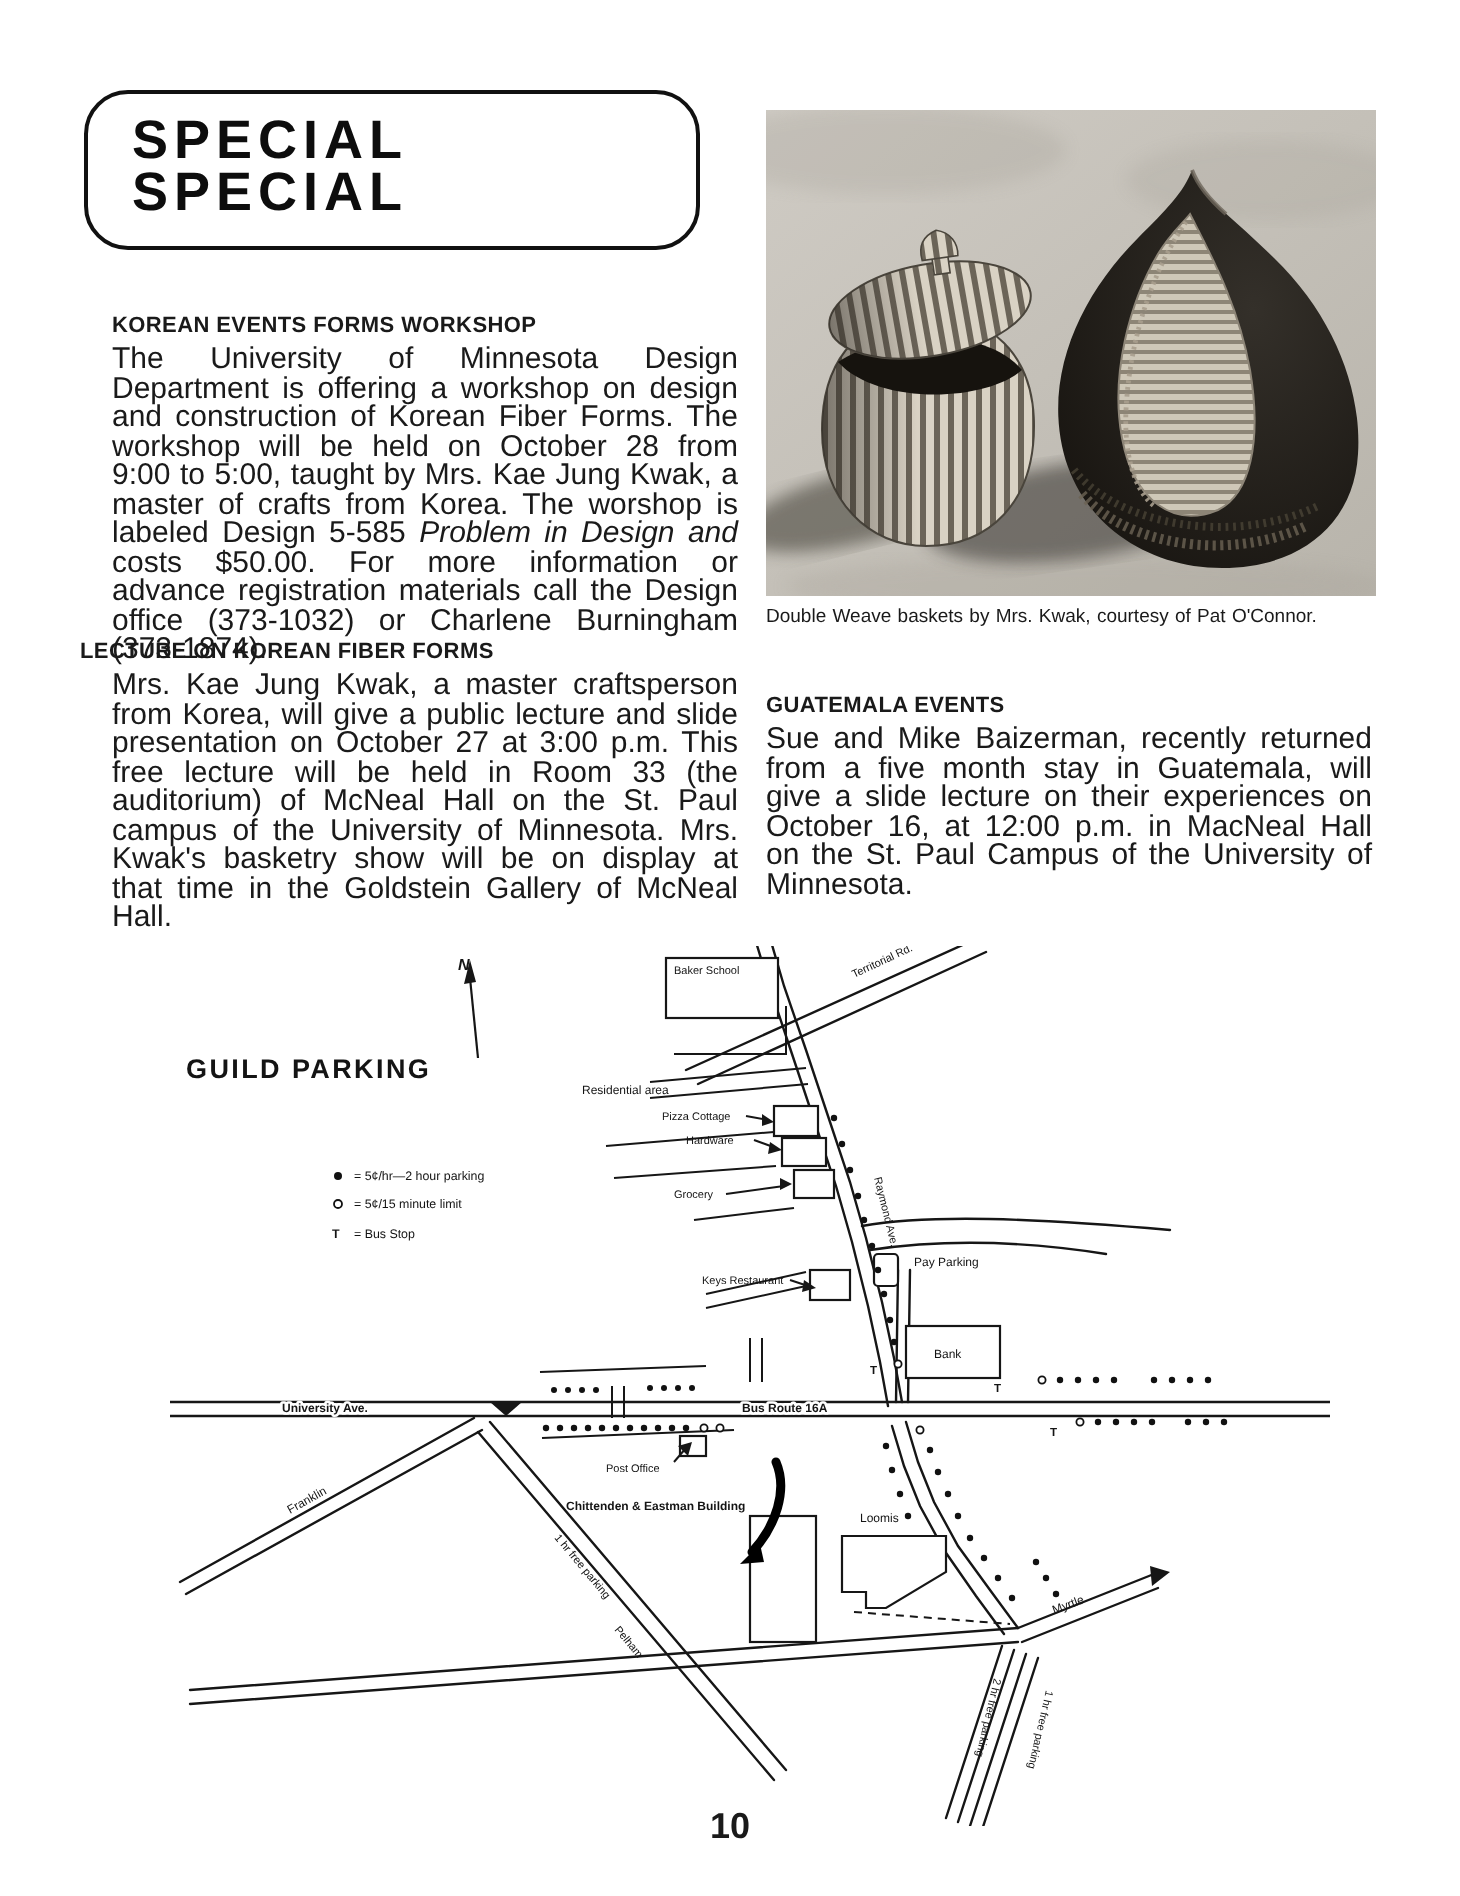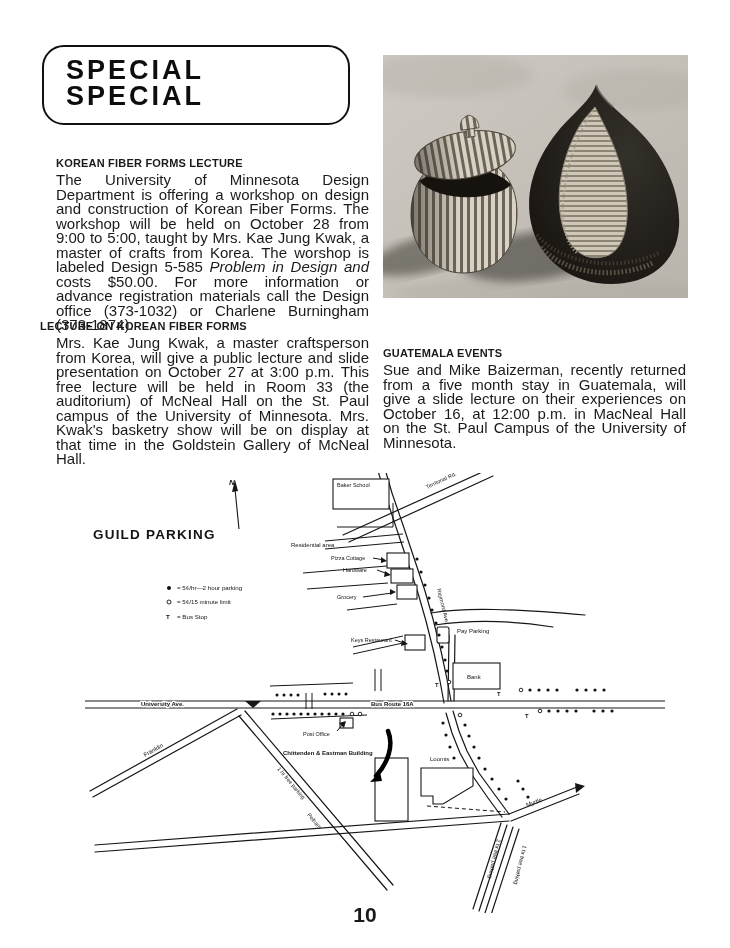--- a/index.html
+++ b/index.html
@@ -28,33 +28,33 @@
   .bld{fill:#ffffff;stroke:#161616;stroke-width:1.1;}
   .lbl{font-size:6px;}
   .lbl-sm{font-size:5.5px;}
   .halo{stroke:#ffffff;stroke-width:2.6px;paint-order:stroke;stroke-linejoin:round;}
   .dot{fill:#111;}
   .odot{fill:#fff;stroke:#111;stroke-width:.9;}
   .tmark{font-size:5.8px;font-weight:bold;}
   .map-title{font-size:13.5px;font-weight:bold;letter-spacing:1.2px;}
   .legend-text{font-size:6.2px;}
   .page-number{position:absolute;left:0;top:903px;width:730px;text-align:center;
-               font-size:21px;font-weight:bold;}
+               font-size:18px;font-weight:bold;}
 </style>
 </head>
 <body>
 
 <div class="page">
 
   <div class="masthead">
     <div class="masthead-line">SPECIAL</div>
     <div class="masthead-line">SPECIAL</div>
   </div>
 
-  <div class="heading" style="left:56px;top:157px;">KOREAN FIBER FORMS LECTURE</div>
+  <div class="heading" style="left:56px;top:157px;">KOREAN EVENTS FORMS WORKSHOP</div>
   <div class="body-text" style="left:56px;top:173px;width:313px;"><span>The University of Minnesota Design Department is offering a workshop on design and construction of Korean Fiber Forms. The workshop will be held on October 28 from 9:00 to 5:00, taught by Mrs. Kae Jung Kwak, a master of crafts from Korea. The worshop is labeled Design 5-585 </span><em>Problem in Design and</em><span> costs $50.00. For more information or advance registration materials call the Design office (373-1032) or Charlene Burningham (373-1874).</span></div>
 
   <div class="heading" style="left:40px;top:320px;">LECTURE ON KOREAN FIBER FORMS</div>
   <div class="body-text" style="left:56px;top:336px;width:313px;">Mrs. Kae Jung Kwak, a master craftsperson from Korea, will give a public lecture and slide presentation on October 27 at 3:00 p.m. This free lecture will be held in Room 33 (the auditorium) of McNeal Hall on the St. Paul campus of the University of Minnesota.  Mrs. Kwak's basketry show will be on display at that time in the Goldstein Gallery of McNeal Hall.</div>
 
   <svg class="photo" viewBox="0 0 305 243">
     <defs>
       <linearGradient id="bgG" x1="0" y1="0" x2="1" y2="1">
         <stop offset="0" stop-color="#cfcbc4"></stop>
           <stop offset=".5" stop-color="#c4c0b8"></stop>
@@ -106,20 +106,21 @@
         <ellipse cx="82" cy="100" rx="51" ry="23" fill="url(#vstripes)" stroke="#4a453c" stroke-width="1"></ellipse>
         <ellipse cx="82" cy="100" rx="51" ry="23" fill="url(#shadeL)"></ellipse>
       </g>
       <g transform="rotate(-8 87 74)">
         <rect x="83" y="72" width="8" height="10" fill="url(#vstripes)" stroke="#4a453c" stroke-width=".8"></rect>
         <path d="M87,60 C94,62 97,68 96,74 L78,74 C77,67 80,62 87,60 Z" fill="url(#vstripes)" stroke="#4a453c" stroke-width=".8"></path>
       </g>
     </g>
   </svg>
 
+  <div class="caption">Double Weave baskets by Mrs. Kwak, courtesy of Pat O'Connor.</div>
   <div class="heading" style="left:383px;top:347px;">GUATEMALA EVENTS</div>
   <div class="body-text" style="left:383px;top:363px;width:303px;">Sue and Mike Baizerman, recently returned from a five month stay in Guatemala, will give a slide lecture on their experiences on October 16, at 12:00 p.m. in MacNeal Hall on the St. Paul Campus of the University of Minnesota.</div>
 
   <svg class="map" viewBox="0 0 580 440">
 
     <text class="map-title" x="8" y="66">GUILD PARKING</text>
     <g>
       <line x1="154" y1="56" x2="150" y2="16" stroke="#161616" stroke-width="1.1"></line>
       <polygon points="147,19 150,7 153,18" fill="#161616"></polygon>
       <text x="144" y="12" font-size="8" font-weight="bold" font-style="italic">N</text>

